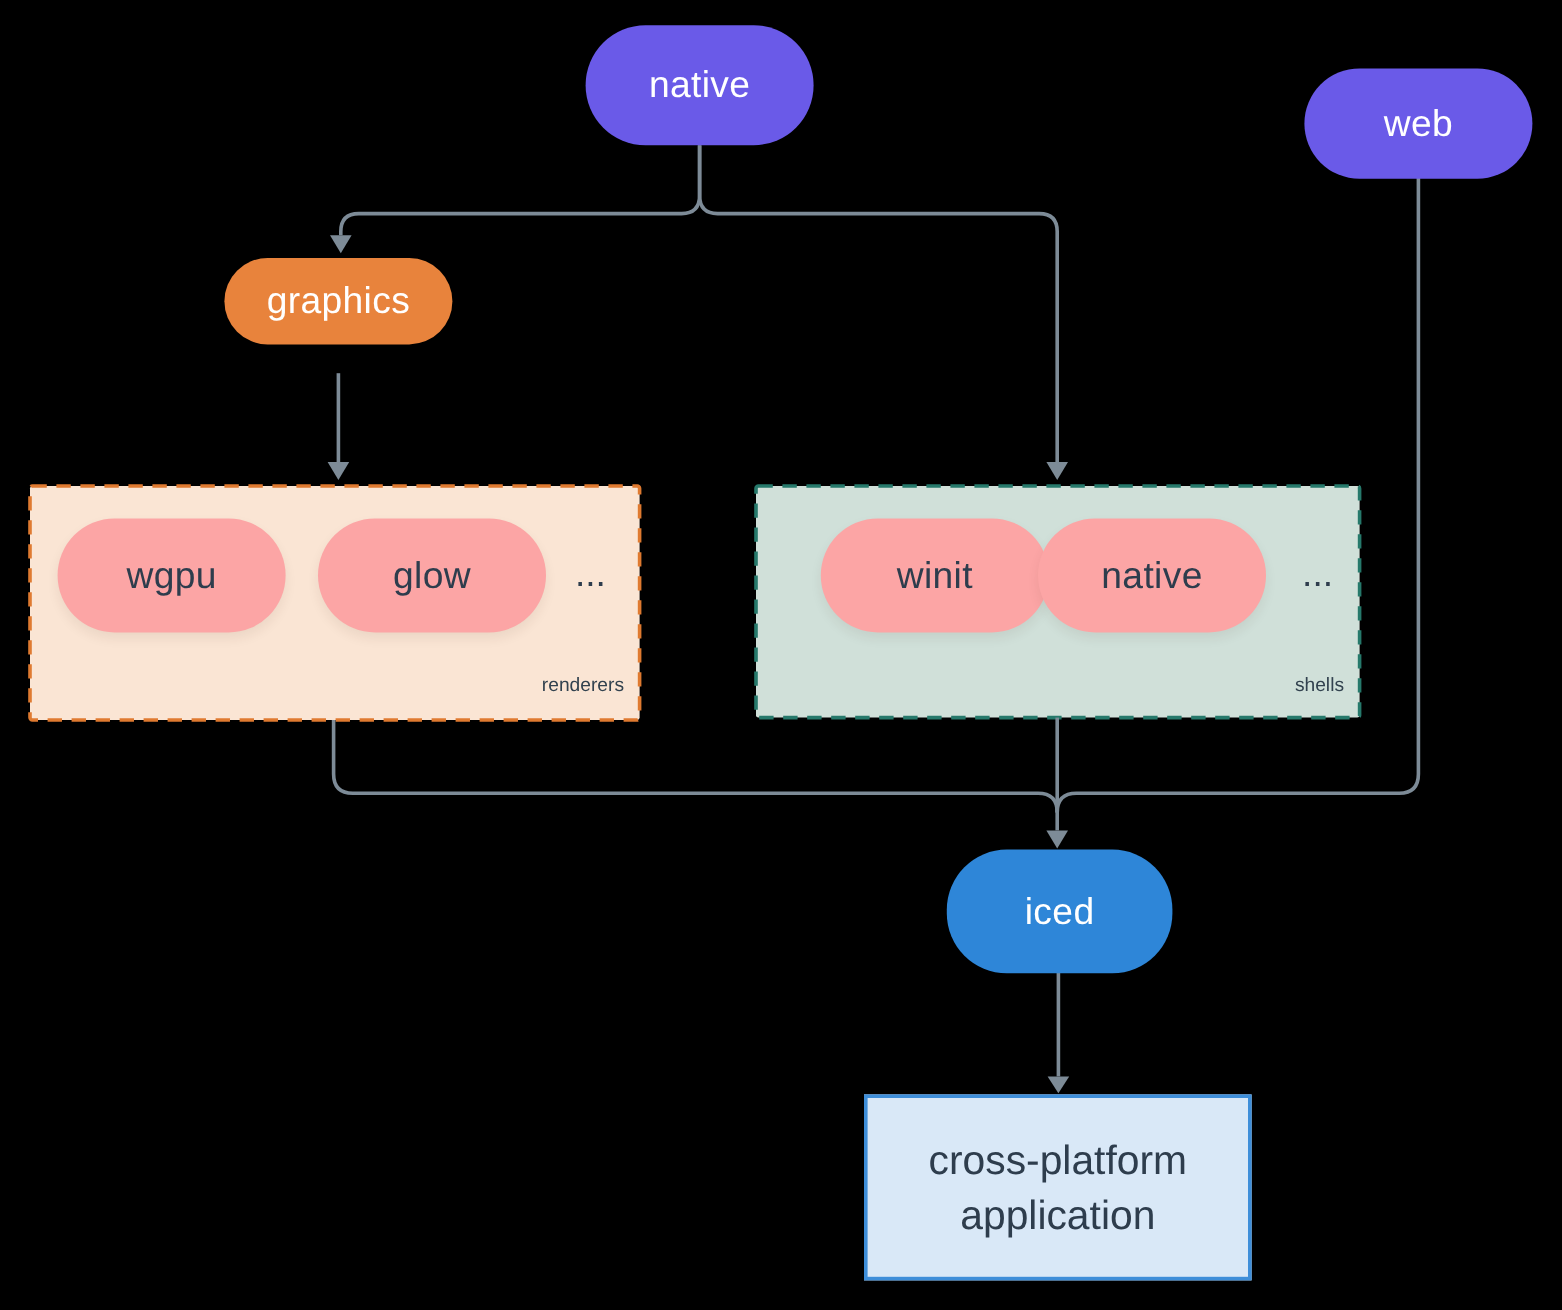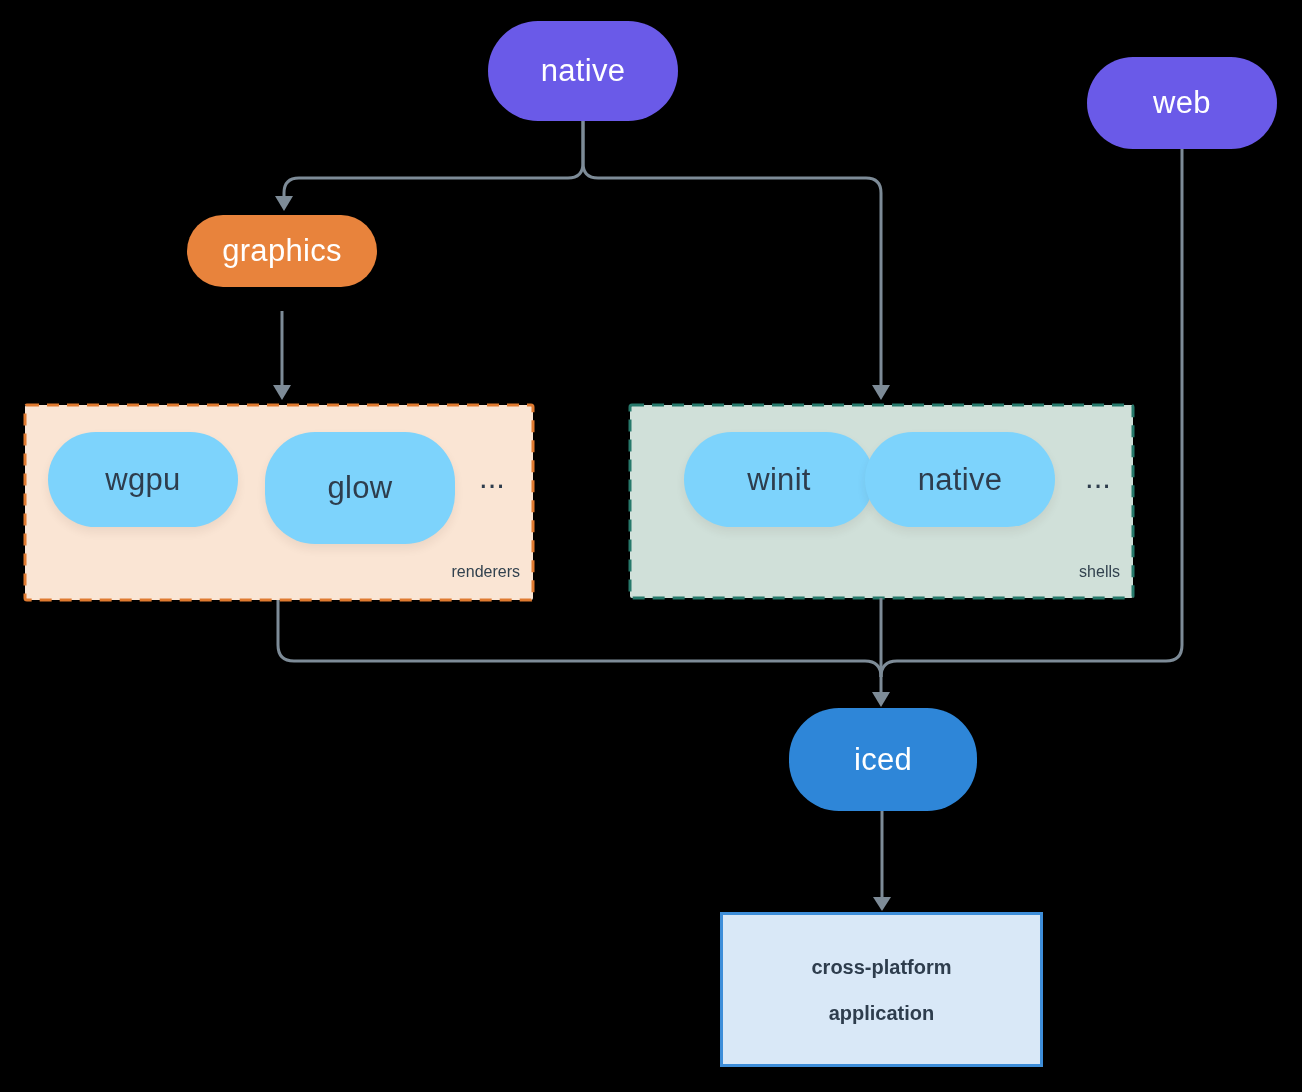--- a/index.html
+++ b/index.html
@@ -34,21 +34,21 @@
     align-items: center;
     justify-content: center;
     border-radius: 50px;
     font-size: 31px;
     letter-spacing: 0.3px;
   }
   .pill.purple { background: var(--purple, #6a5ae8); color: var(--pill-text-light, #fff); }
   .pill.orange { background: var(--orange, #e8833c); color: var(--pill-text-light, #fff); }
   .pill.blue   { background: var(--blue, #2e86d8);   color: var(--pill-text-light, #fff); }
   .pill.white  {
-    background: #7dd3fc;
+    background: #fca5a5;
     color: var(--pill-text-dark, #2e3d4d);
     box-shadow: 0 5px 10px rgba(60, 40, 20, 0.08);
   }
 
   .ellipsis {
     position: absolute;
     width: 50px; height: 50px;
     display: flex; align-items: center; justify-content: center;
     color: var(--pill-text-dark, #2e3d4d);
     font-size: 31px;
@@ -67,23 +67,22 @@
     left: 720px; top: 912px;
     width: 323px; height: 155px;
     box-sizing: border-box;
     background: var(--app-fill, #d9e8f7);
     border: 3px solid var(--app-border, #3e8ed9);
     display: flex;
     flex-direction: column;
     align-items: center;
     justify-content: center;
     color: var(--pill-text-dark, #2e3d4d);
-    font-size: 20px;
+    font-size: 34px;
     line-height: 46px;
-    font-weight: bold;
   }
 </style>
 </head>
 <body>
 
 <div class="stage">
 
   <svg width="1302" height="1092" viewBox="0 0 1302 1092">
 
     <rect class="group-box renderers-box" x="25" y="405" width="508" height="195" rx="2"></rect>
@@ -117,21 +116,21 @@
     <span>web</span>
   </div>
 
   <div class="pill orange" style="left:187px; top:215px; width:190px; height:72px;">
     <span>graphics</span>
   </div>
 
   <div class="pill white" style="left:48px; top:432px; width:190px; height:95px;">
     <span>wgpu</span>
   </div>
-  <div class="pill white" style="left:265px; top:432px; width:190px; height:112px;">
+  <div class="pill white" style="left:265px; top:432px; width:190px; height:95px;">
     <span>glow</span>
   </div>
   <div class="ellipsis" style="left:467px; top:453px;">...</div>
   <div class="group-label" style="left:320px; top:556px;">renderers</div>
 
   <div class="pill white" style="left:684px; top:432px; width:190px; height:95px;">
     <span>winit</span>
   </div>
   <div class="pill white" style="left:865px; top:432px; width:190px; height:95px;">
     <span>native</span>

